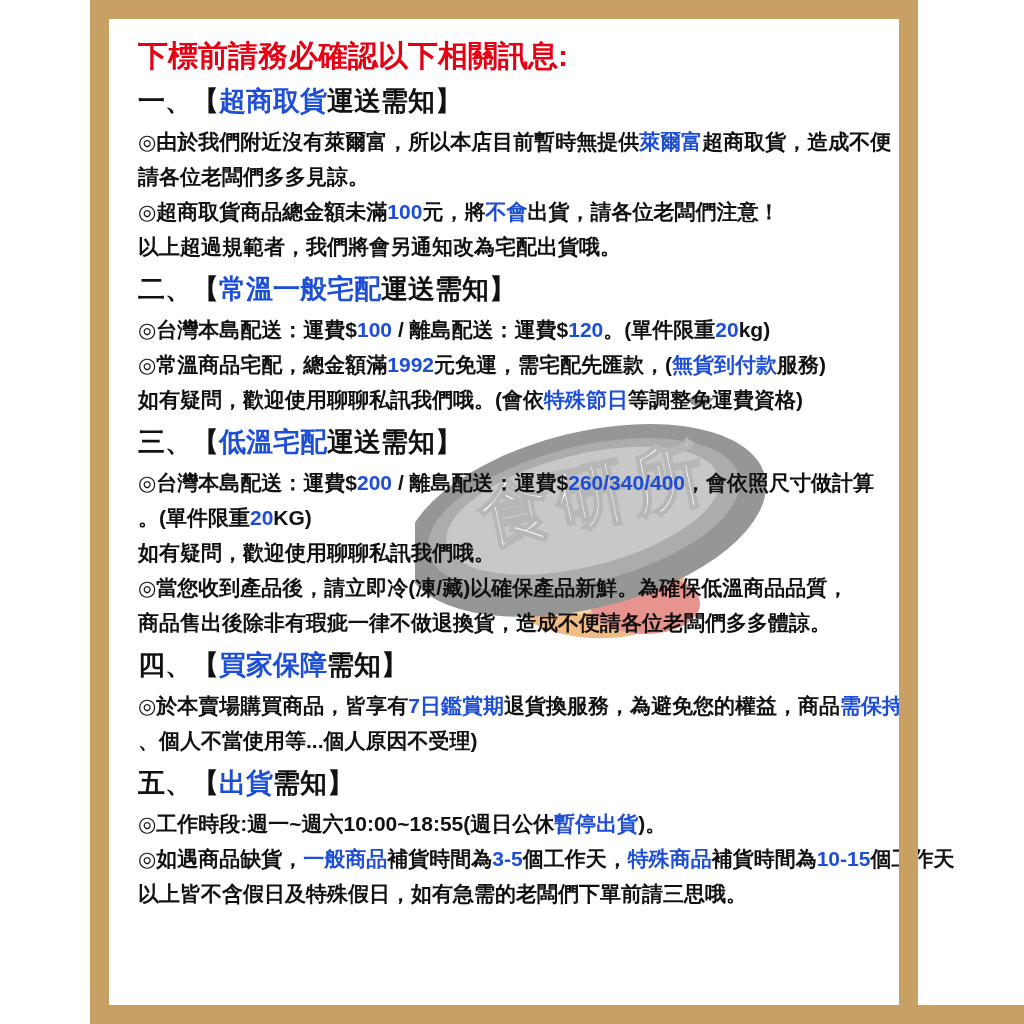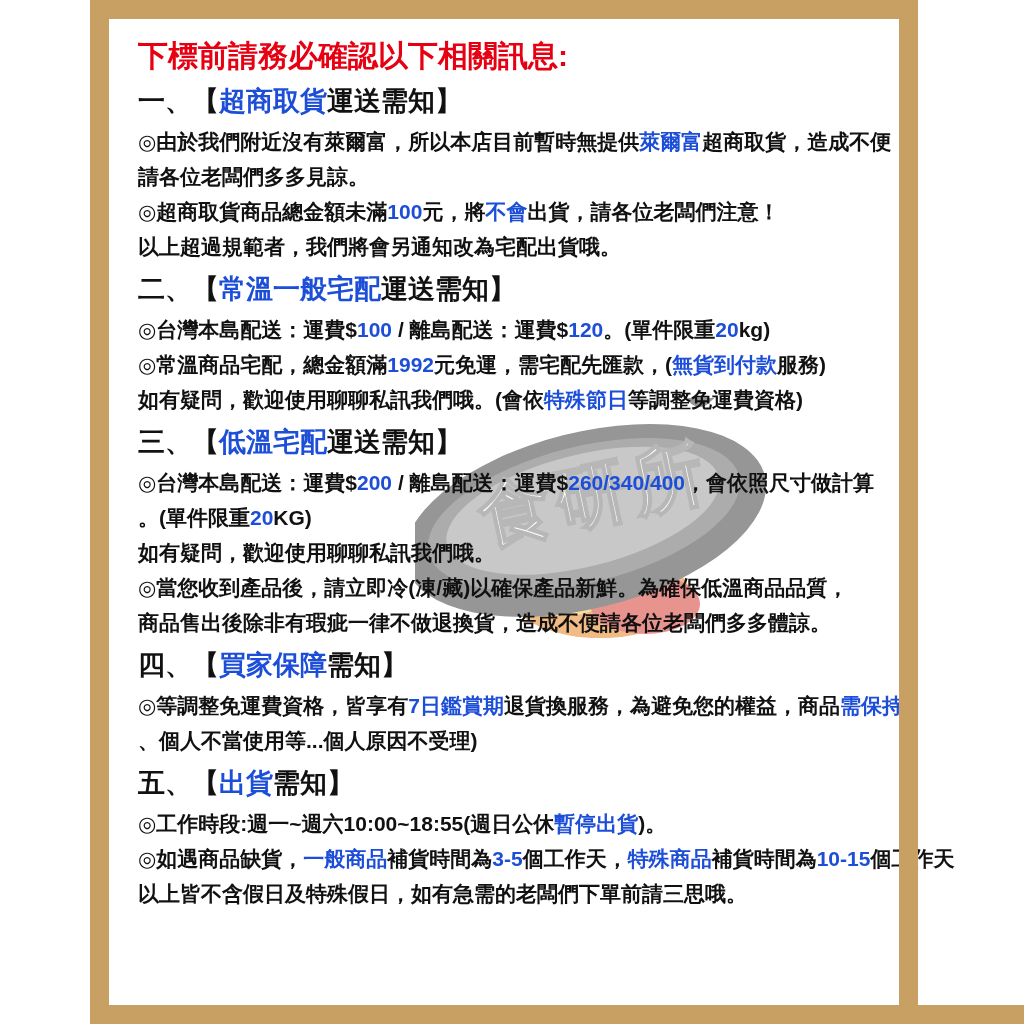--- a/index.html
+++ b/index.html
@@ -79,21 +79,21 @@
       <div>
         <h2 class="section-heading"><span>三、【</span><span class="red">低溫宅配</span><span>運送需知】</span></h2>
         <p class="line"><span>◎台灣本島配送：運費$</span><span class="red">200</span><span> / 離島配送：運費$</span><span class="red">260/340/400</span><span>，會依照尺寸做計算</span></p>
         <p class="line"><span>。(單件限重</span><span class="red">20</span><span>KG)</span></p>
         <p class="line"><span>如有疑問，歡迎使用聊聊私訊我們哦。</span></p>
         <p class="line"><span>◎當您收到產品後，請立即冷(凍/藏)以確保產品新鮮。為確保低溫商品品質，</span></p>
         <p class="line"><span>商品售出後除非有瑕疵一律不做退換貨，造成不便請各位老闆們多多體諒。</span></p>
       </div>
       <div>
         <h2 class="section-heading"><span>四、【</span><span class="red">買家保障</span><span>需知】</span></h2>
-        <p class="line"><span>◎等調整免運費資格，皆享有</span><span class="red">7日鑑賞期</span><span>退貨換服務，為避免您的權益，商品</span><span class="red">需保持</span></p>
+        <p class="line"><span>◎於本賣場購買商品，皆享有</span><span class="red">7日鑑賞期</span><span>退貨換服務，為避免您的權益，商品</span><span class="red">需保持</span></p>
         <p class="line"><span>、個人不當使用等...個人原因不受理)</span></p>
       </div>
       <div>
         <h2 class="section-heading"><span>五、【</span><span class="red">出貨</span><span>需知】</span></h2>
         <p class="line"><span>◎工作時段:週一~週六10:00~18:55(週日公休</span><span class="red">暫停出貨</span><span>)。</span></p>
         <p class="line"><span>◎如遇商品缺貨，</span><span class="red">一般商品</span><span>補貨時間為</span><span class="red">3-5</span><span>個工作天，</span><span class="red">特殊商品</span><span>補貨時間為</span><span class="red">10-15</span><span>個工作天</span></p>
         <p class="line"><span>以上皆不含假日及特殊假日，如有急需的老闆們下單前請三思哦。</span></p>
       </div>
     </div>
 </div>

